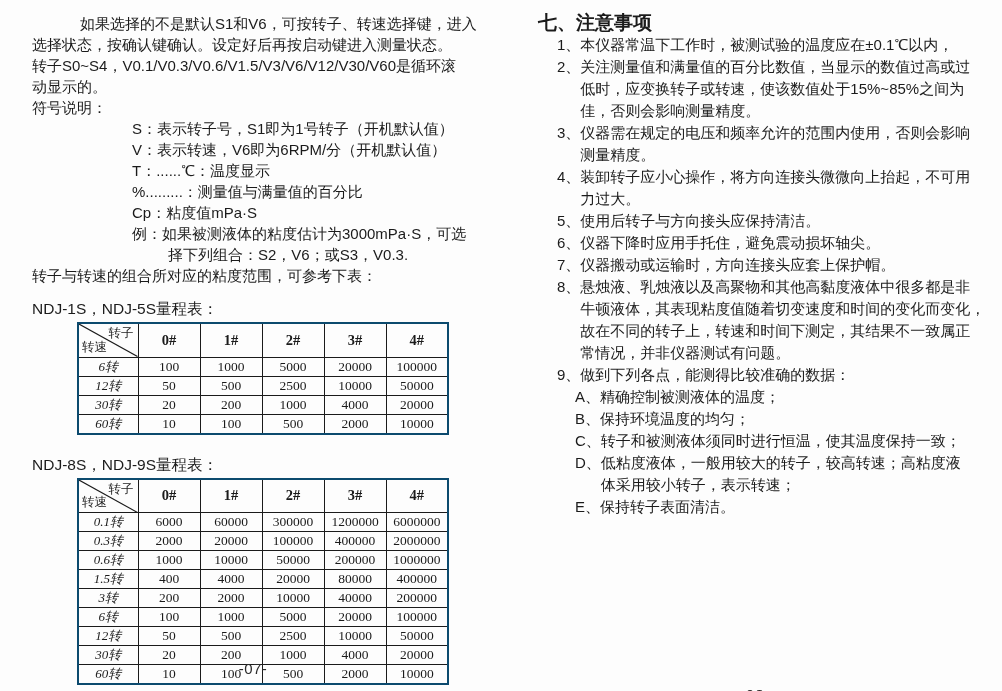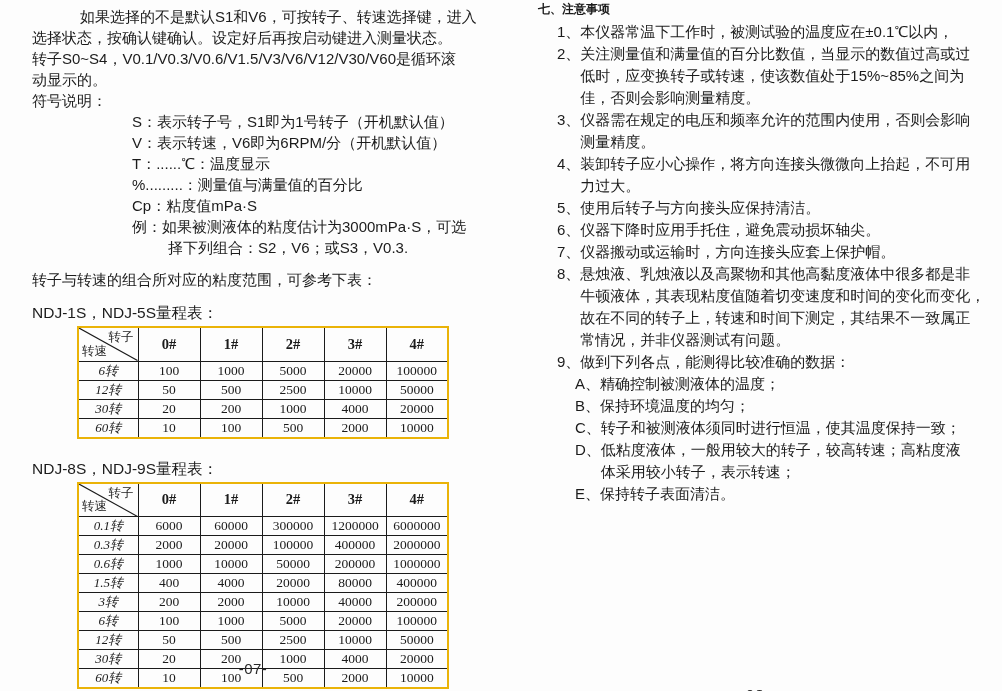--- a/index.html
+++ b/index.html
@@ -11,55 +11,55 @@
     font-family: "Liberation Sans", sans-serif;
     position: relative;
     overflow: hidden;
   }
   .page { position: absolute; top: 0; }
   #page-left  { left: 32px;  width: 472px; }
   #page-right { left: 538px; width: 458px; }
 
   
   .ln { font-size: 15px; line-height: 21px; white-space: nowrap; }
-  .para1 { padding-top: 6px; }
+  .para1 { padding-top: 13px; }
   .ind { padding-left: 48px; }
   .symbols { padding-left: 100px; }
   .cont { padding-left: 36px; }
-  .intro { margin-top: 11px; }
+  .intro { }
   .ttitle { margin-top: 12px; font-size: 15.5px; }
   .t2title { margin-top: 19px; }
 
   
   .rtable {
     border-collapse: collapse;
     margin: 3px 0 0 45px;
     font-family: "Liberation Serif", serif;
-    border: 2px solid #eab308;
+    border: 2px solid #0c4a6e;
   }
   .rtable th, .rtable td {
     border: 1px solid #1b1b1b;
     text-align: center;
     padding: 0;
   }
   .rtable th { width: 62px; height: 34px; font-size: 14.5px; font-weight: bold; }
   .rtable td { height: 17px; font-size: 13.5px; }
   #table2 td { height: 16px; }
   .rtable td.corner {
     width: 60px; height: 34px;
     position: relative;
     font-family: "Liberation Sans", sans-serif;
   }
   .corner svg { position: absolute; left: 0; top: 0; width: 100%; height: 100%; }
   .corner .ctop { position: absolute; top: 1px; right: 4px; font-size: 12.5px; }
   .corner .cbot { position: absolute; bottom: 1px; left: 3px; font-size: 12.5px; }
   .rtable td.rlabel { font-size: 13px; font-style: italic; }
 
   
-  .heading { font-size: 12px; font-weight: bold; line-height: 19px; white-space: nowrap; }
+  .heading { padding-top: 13px; font-size: 19px; font-weight: bold; line-height: 19px; white-space: nowrap; }
   .items { padding-top: 2px; }
   .item { display: flex; }
   .inum { flex: 0 0 18px; margin-left: 19px; font-size: 15px; line-height: 22px; white-space: nowrap; }
   .ibody { flex: 1; min-width: 0; }
   .lr { font-size: 15px; line-height: 22px; white-space: nowrap; }
   .sub { display: flex; margin-left: 37px; }
   .snum { flex: 0 0 22px; font-size: 15px; line-height: 22px; white-space: nowrap; }
 
   .pagenum { position: absolute; font-size: 15px; color: #2a2a2a; letter-spacing: 0.5px; }
   #pn-left  { left: 233px; top: 660px; width: 40px; text-align: center; }

